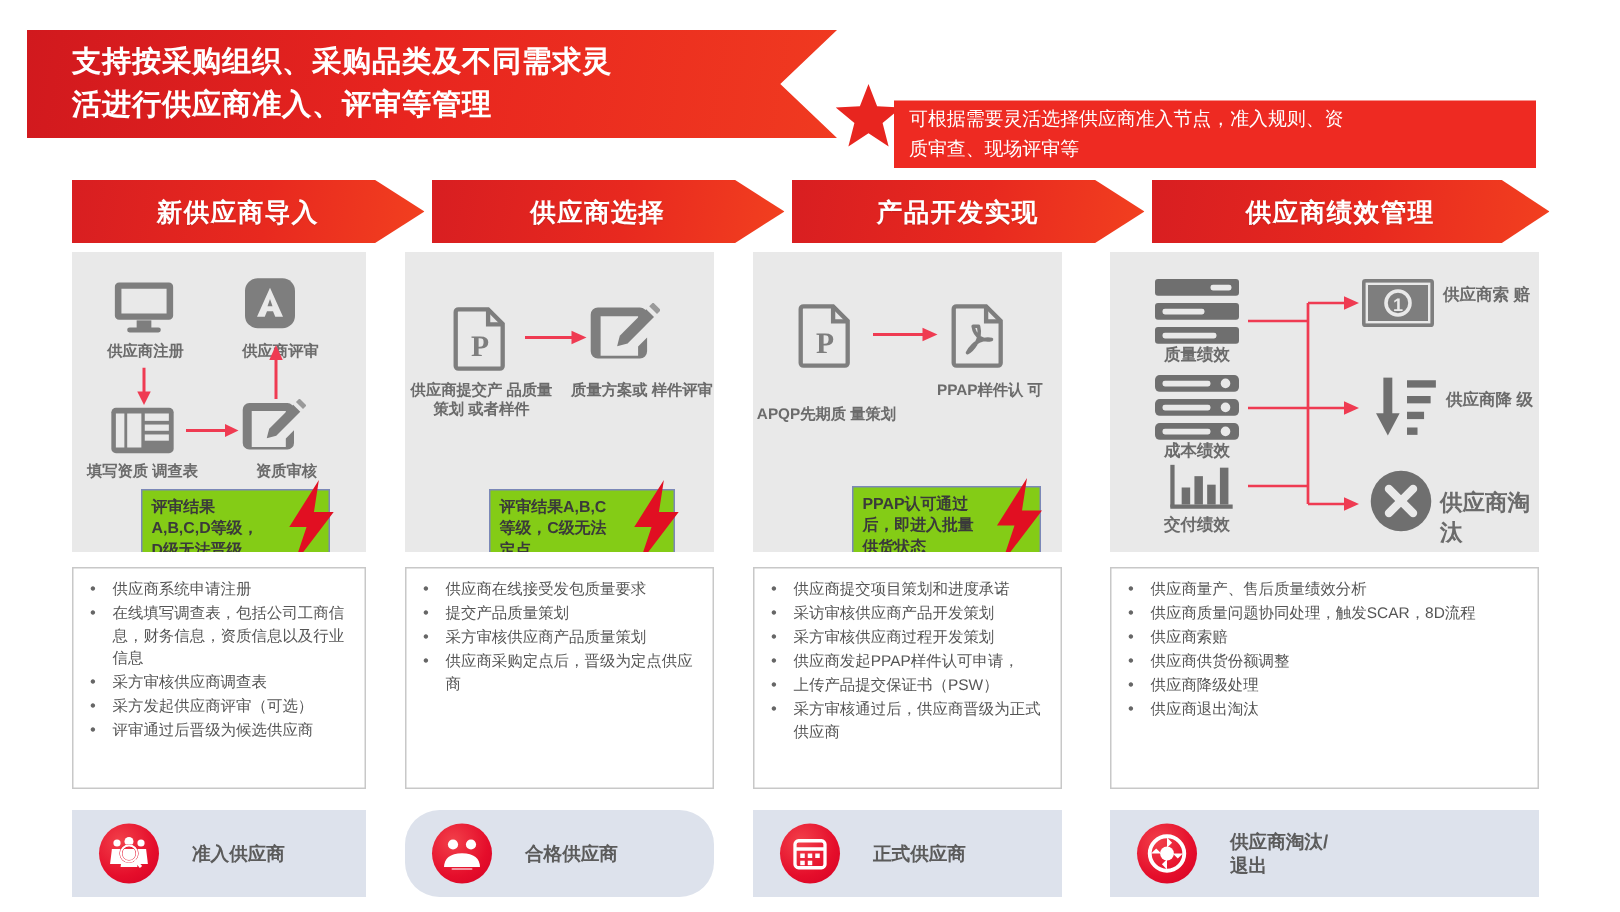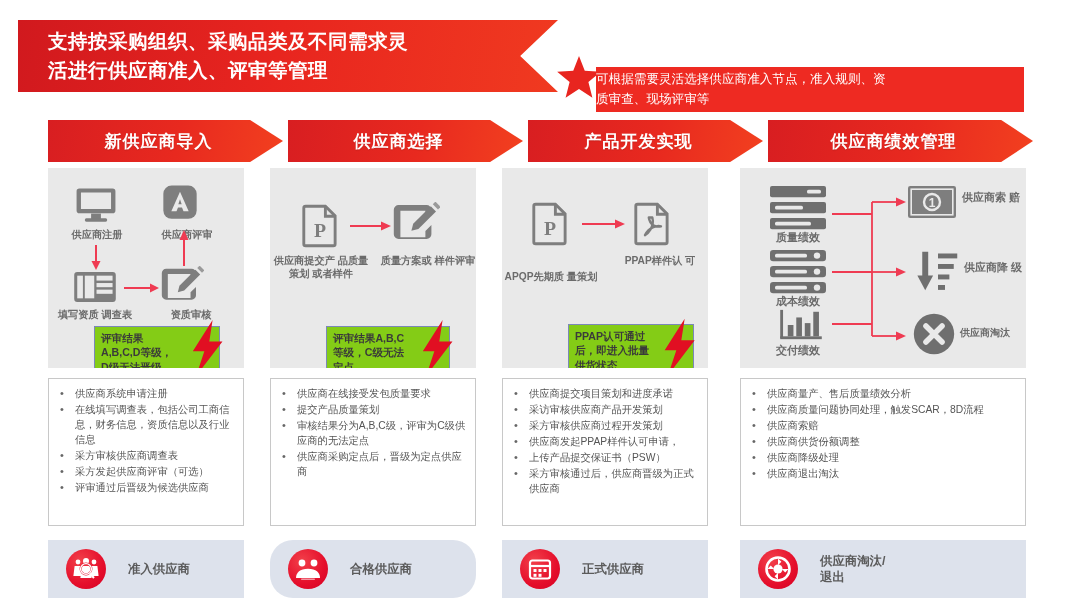--- a/index.html
+++ b/index.html
@@ -31,21 +31,21 @@
     text-align:center;
   }
   .hdr-star svg{display:block;}
 
   .hdr-note{
     position:absolute;left:596px;top:47px;width:428px;height:45px;
     background:#ee2a22;
     display:flex;align-items:center;
   }
   .hdr-note-text{
-    color:#fff;font-size:12.6px;line-height:1.55;padding:0 0;
+    color:#fff;font-size:12.6px;line-height:1.55;padding:0 10px;
     white-space:pre-line;font-weight:500;
   }
 
   
   #chevrons{position:absolute;left:48px;top:120px;width:985px;height:42px;}
   .chev{
     position:absolute;top:0;height:42px;
     background:linear-gradient(100deg,#d81e21 0%,#e8291f 55%,#f2401f 100%);
     display:flex;align-items:center;justify-content:center;
   }
@@ -278,21 +278,21 @@
       <svg width="40" height="56" viewBox="0 0 24 34">
           <polygon points="16,0 4,19 11,19 6,34 22,13 14,13" fill="#e10f22"></polygon>
         </svg>
     </span>
   </div>
 
   <div class="bullets">
     <ul>
       <li>供应商在线接受发包质量要求</li>
       <li>提交产品质量策划</li>
-      <li>审核结果分为A,B,C级，评审为C级供应商的无法定点</li>
+      <li>采方审核供应商产品质量策划</li>
       <li>供应商采购定点后，晋级为定点供应商</li>
     </ul>
   </div>
 </div>
 
 <div class="col col2">
   <div class="panel panel-h">
 
     <span class="ic" style="left:30px;top:34px;">
       <svg width="36" height="44" viewBox="0 0 20 24">
@@ -421,21 +421,21 @@
     </span>
     <span class="ic-cap" style="left:224px;top:92px;width:62px;text-align:left;font-size:11px;">供应商降
 级</span>
 
     <span class="ic" style="left:172px;top:144px;">
       <svg width="44" height="44" viewBox="0 0 24 24">
         <circle cx="12" cy="12" r="11" fill="#6f6f6f"></circle>
         <path d="M7.6 7.6l8.8 8.8M16.4 7.6l-8.8 8.8" stroke="#e9e9e9" stroke-width="3" stroke-linecap="round"></path>
       </svg>
     </span>
-    <span class="ic-cap" style="left:220px;top:158px;width:70px;text-align:left;font-size:10px;">供应商淘汰</span>
+    <span class="ic-cap" style="left:220px;top:158px;width:70px;text-align:left;font-size:15px;">供应商淘汰</span>
   </div>
 
   <div class="bullets">
     <ul>
       <li>供应商量产、售后质量绩效分析</li>
       <li>供应商质量问题协同处理，触发SCAR，8D流程</li>
       <li>供应商索赔</li>
       <li>供应商供货份额调整</li>
       <li>供应商降级处理</li>
       <li>供应商退出淘汰</li>

